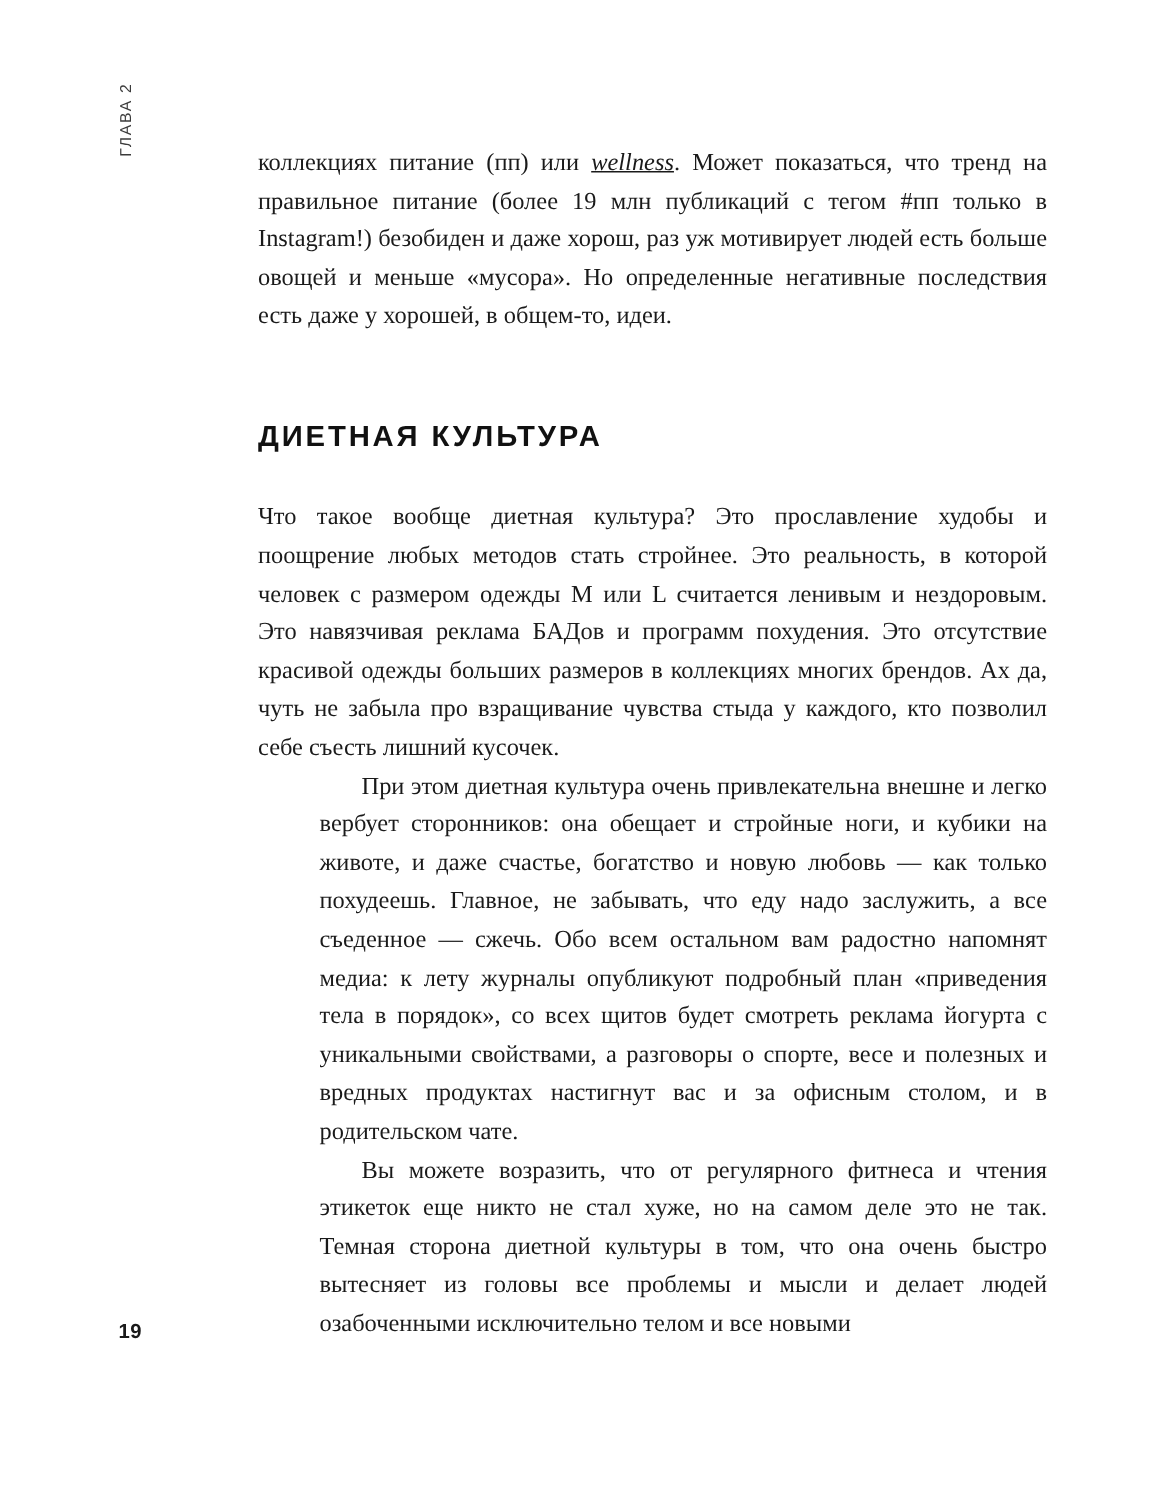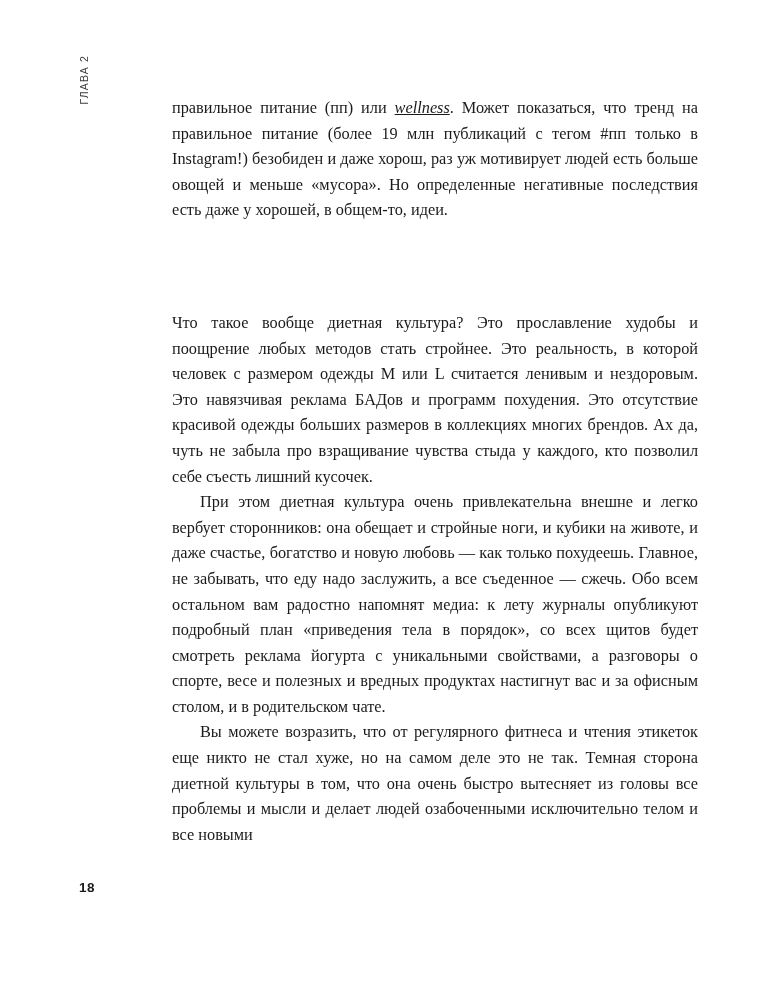--- a/index.html
+++ b/index.html
@@ -68,20 +68,21 @@
     font-size: 16.3px;
     line-height: 25.6px;
     text-align: justify;
     text-justify: inter-word;
     hyphens: manual;
     -webkit-hyphens: manual;
     color: #1a1a1a;
   }
   .para.indent {
     text-indent: 28px;
+    margin-left: 41px;
   }
   .para em {
     font-style: italic;
     text-decoration: underline;
   }
 
   .section-heading {
     margin: 0;
     font-family: "Liberation Sans", "DejaVu Sans", sans-serif;
     font-size: 19.5px;
@@ -98,28 +99,29 @@
 </style>
 </head>
 <body>
 
 <div class="page">
 
   <div class="chapter-rail">
     <div class="chapter-label">ГЛАВА 2</div>
   </div>
 
-  <div class="folio">18</div>
+  <div class="folio">19</div>
 
   <div class="text-column">
 
-    <p class="para"><span>правильное питание (пп) или </span><em>wellness</em><span>. Может показаться, что тренд на правильное питание (более 19 млн публикаций с тегом #пп только в Instagram!) безобиден и даже хорош, раз уж мотивирует людей есть больше овощей и меньше «мусора». Но определенные негативные последствия есть даже у хорошей, в общем-то, идеи.</span></p>
+    <p class="para"><span>коллекциях питание (пп) или </span><em>wellness</em><span>. Может показаться, что тренд на правильное питание (более 19 млн публикаций с тегом #пп только в Instagram!) безобиден и даже хорош, раз уж мотивирует людей есть больше овощей и меньше «мусора». Но определенные негативные последствия есть даже у хорошей, в общем-то, идеи.</span></p>
 
     <div class="gap-before-heading"></div>
 
+    <h2 class="section-heading">ДИЕТНАЯ КУЛЬТУРА</h2>
 
     <div class="gap-after-heading"></div>
 
     <p class="para">Что такое вообще диетная культура? Это прославление худобы и поощрение любых методов стать стройнее. Это реальность, в которой человек с размером одежды M или L считается ленивым и нездоровым. Это навязчивая реклама БАДов и программ похудения. Это отсутствие красивой одежды больших размеров в коллекциях многих брендов. Ах да, чуть не забыла про взращивание чувства стыда у каждого, кто позволил себе съесть лишний кусочек.</p>
 
     <p class="para indent">При этом диетная культура очень привлекательна внешне и легко вербует сторонников: она обещает и стройные ноги, и кубики на животе, и даже счастье, богатство и новую любовь — как только похудеешь. Главное, не забывать, что еду надо заслужить, а все съеденное — сжечь. Обо всем остальном вам радостно напомнят медиа: к лету журналы опубликуют подробный план «приведения тела в порядок», со всех щитов будет смотреть реклама йогурта с уникальными свойствами, а разговоры о спорте, весе и полезных и вредных продуктах настигнут вас и за офисным столом, и в родительском чате.</p>
 
     <p class="para indent">Вы можете возразить, что от регулярного фитнеса и чтения этикеток еще никто не стал хуже, но на самом деле это не так. Темная сторона диетной культуры в том, что она очень быстро вытесняет из головы все проблемы и мысли и делает людей озабоченными исключительно телом и все новыми</p>
 
   </div>

